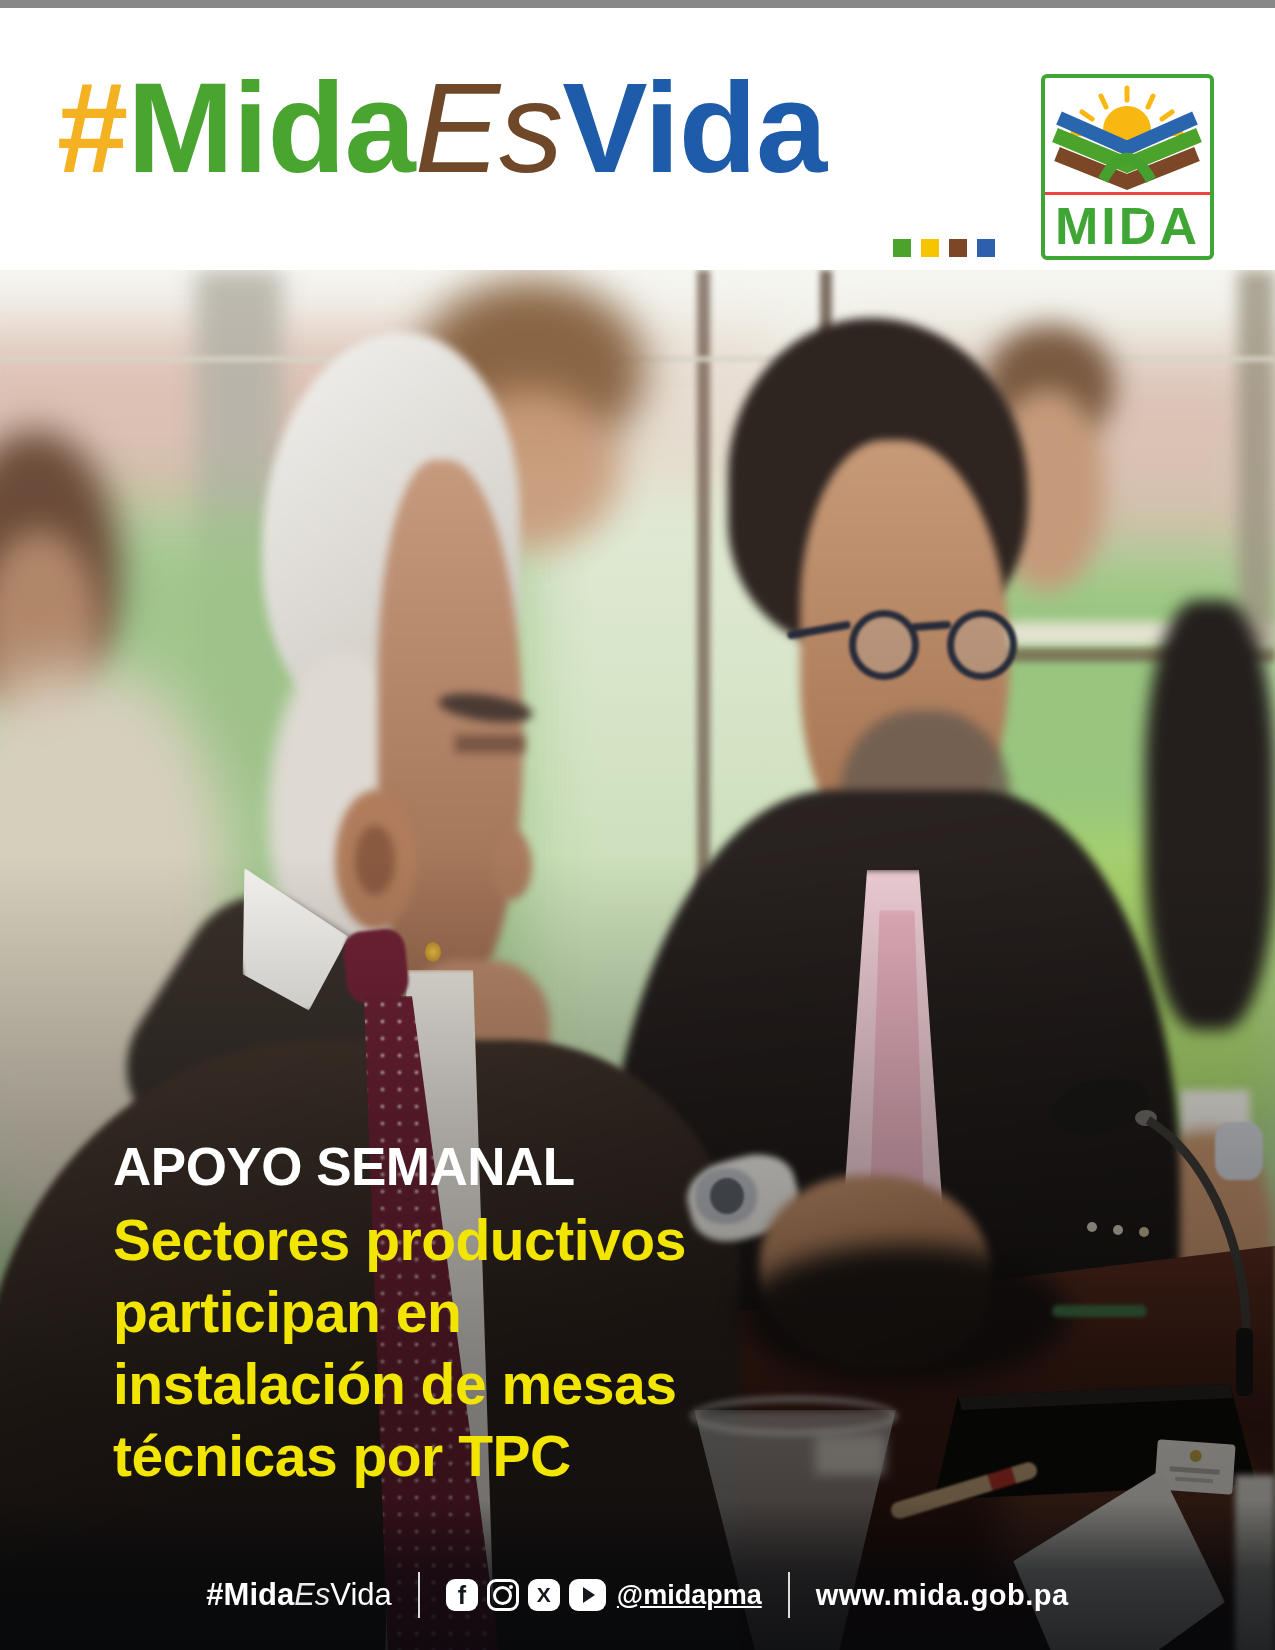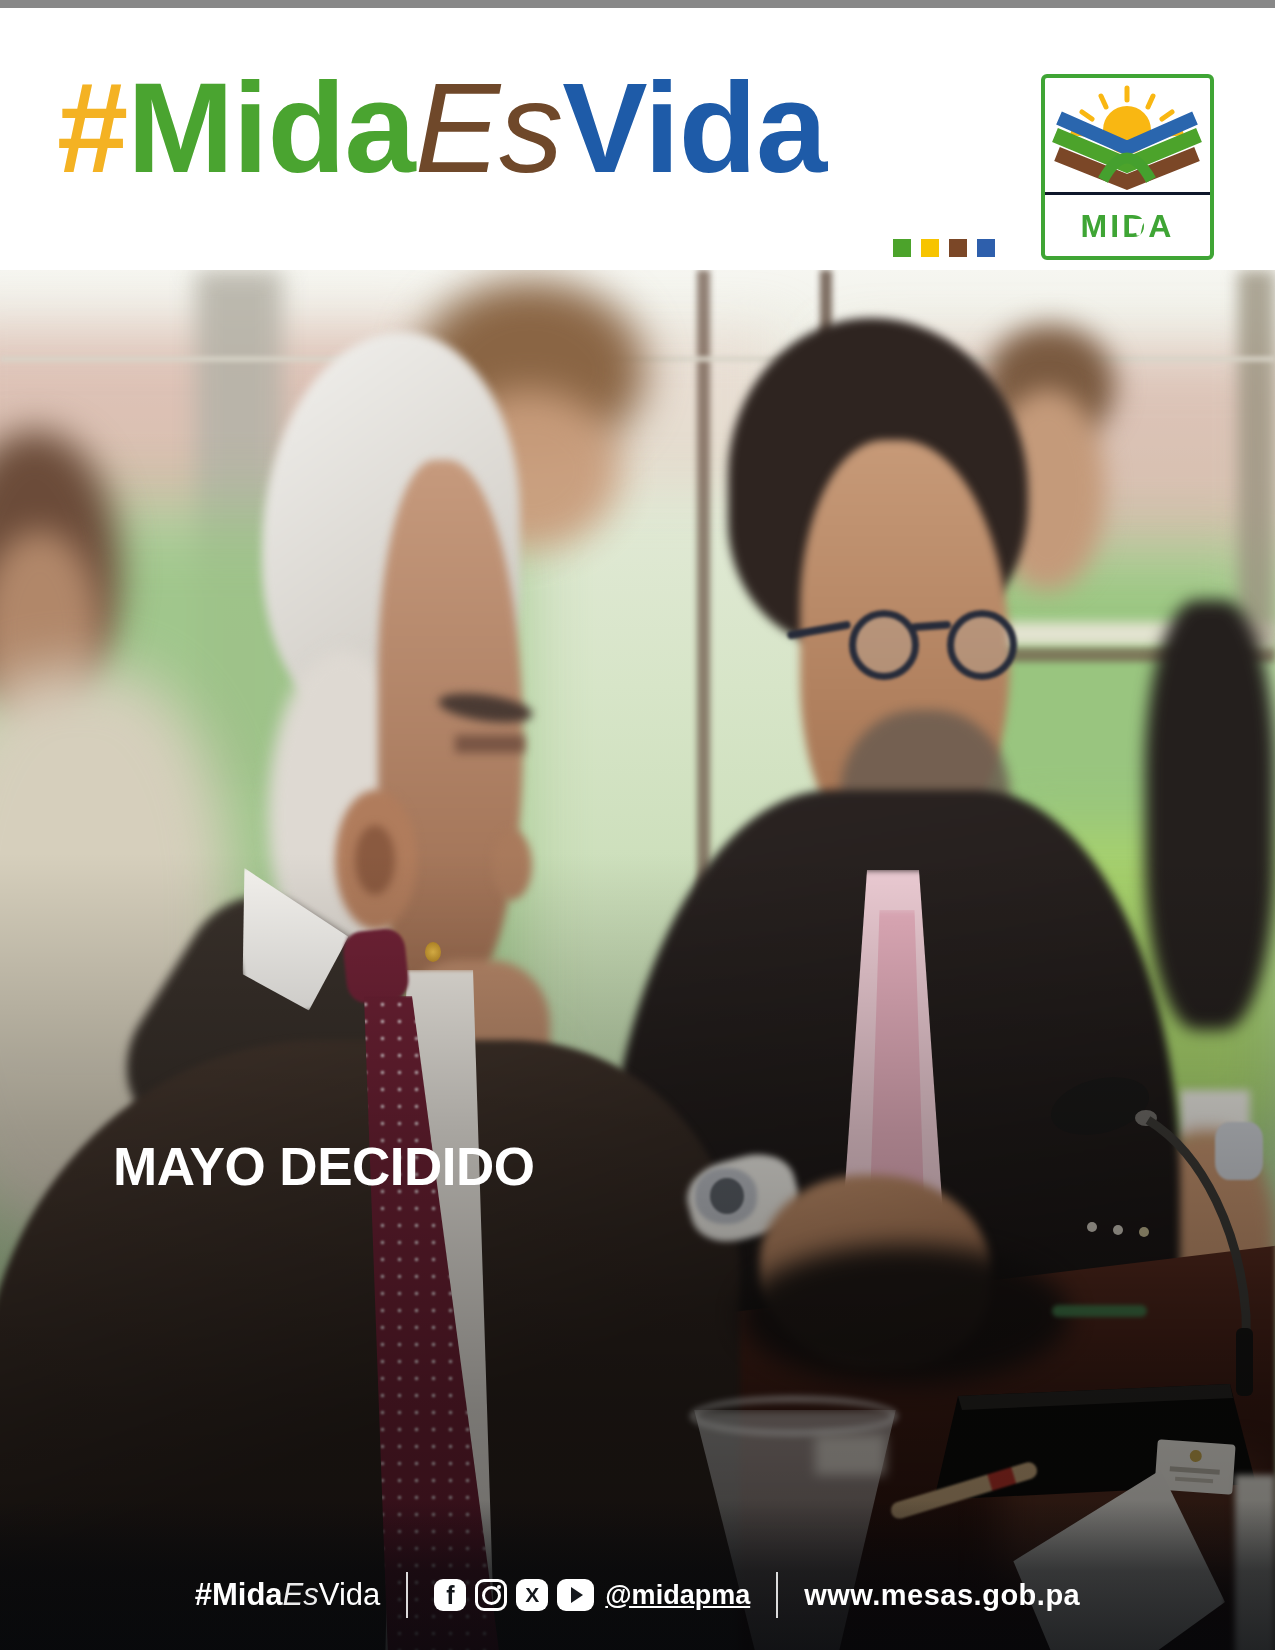--- a/index.html
+++ b/index.html
@@ -18,22 +18,22 @@
   .edition-bar{position:absolute;left:60px;top:228px;width:825px;height:27px;background:#4CA32B;
                display:flex;justify-content:space-between;align-items:center;padding:0 12px;
                box-sizing:border-box;color:#fff;font-size:19px;font-weight:bold;letter-spacing:.2px;}
   .squares{position:absolute;left:893px;top:231px;display:flex;gap:10px;}
   .squares div{width:18px;height:18px;}
   .sq1{background:#4CA32B;} .sq2{background:#F7C400;} .sq3{background:#7B4727;} .sq4{background:#2E5FAC;}
 
   .logo-box{position:absolute;left:1041px;top:66px;width:173px;height:186px;background:#fff;
             border:4px solid #3FA535;border-radius:6px;box-sizing:border-box;overflow:hidden;}
   .logo-graphic{width:100%;height:114px;display:block;}
-  .logo-text{border-top:3px solid #0f172a;height:62px;display:flex;align-items:center;justify-content:center;
-             color:#3FA535;font-weight:bold;font-size:32px;letter-spacing:3px;}
+  .logo-text{border-top:3px solid #ef4444;height:62px;display:flex;align-items:center;justify-content:center;
+             color:#3FA535;font-weight:bold;font-size:52px;letter-spacing:3px;}
   .logo-d{position:relative;}
   .logo-d::after{content:"";position:absolute;left:34%;top:30%;width:15px;height:17px;background:#fff;
                  clip-path:polygon(0 0,100% 0,76% 42%,62% 100%,38% 100%,24% 42%);}
 
   
   .photo{position:absolute;left:0;top:262px;width:1275px;height:1388px;overflow:hidden;background:#e8eddc;}
   .bg-base{position:absolute;inset:0;background:linear-gradient(180deg,#f6f6f1 0%,#eef0e6 6%,#e3ead8 14%,
            #d7e5c8 30%,#c9ddb7 48%,#bdd6aa 62%,#b3cf9e 78%,#abc995 100%);}
 
   .vignette{position:absolute;inset:0;background:linear-gradient(180deg,rgba(0,0,0,0) 42%,
@@ -212,35 +212,41 @@
     <div class="b" style="left:690px;top:1126px;width:208px;height:40px;border:6px solid rgba(242,242,240,.65);border-radius:50%;box-sizing:border-box;filter:blur(3px);"></div>
     <div class="b" style="left:888px;top:1212px;width:152px;height:17px;background:linear-gradient(90deg,#c9a97e 0 68%,#b8342a 68% 84%,#c9a97e 84%);border-radius:9px;filter:blur(1px);transform:rotate(-17deg);"></div>
     <div class="b" style="left:995px;top:1200px;width:230px;height:240px;background:#edeae3;clip-path:polygon(8% 38%,72% 0,100% 55%,35% 100%);filter:blur(2px);"></div>
     <div class="b" style="left:1235px;top:1205px;width:40px;height:183px;background:#e6e3da;filter:blur(3px);"></div>
     <div class="b" style="left:815px;top:1165px;width:70px;height:40px;background:#ddd8cf;filter:blur(6px);opacity:.85;"></div>
 
     <div class="vignette"></div>
     <div class="footer-shade"></div>
   </div>
 
-  <div class="kicker">MAYO DECIDIDO</div>
+  <div class="kicker">APOYO SEMANAL</div>
+  <div class="head-lines">
+    <div>Sectores productivos</div>
+    <div>participan en</div>
+    <div>instalación de mesas</div>
+    <div>técnicas por TPC</div>
+  </div>
 
   <div class="footer-row">
     <div class="f-brand">
       <span class="bold">#Mida</span><span class="it">Es</span><span class="reg">Vida</span>
     </div>
     <div class="f-div"></div>
     <div class="socials">
       <div class="ic ic-fb">
           <span>f</span>
         </div>
       <div class="ic ic-ig"></div>
       <div class="ic ic-x">
           <span>X</span>
         </div>
       <div class="ic ic-yt"></div>
       <div class="f-handle">@midapma</div>
     </div>
     <div class="f-div"></div>
-    <div class="f-site">www.mesas.gob.pa</div>
+    <div class="f-site">www.mida.gob.pa</div>
   </div>
 
 </div>
 
 </body></html>

